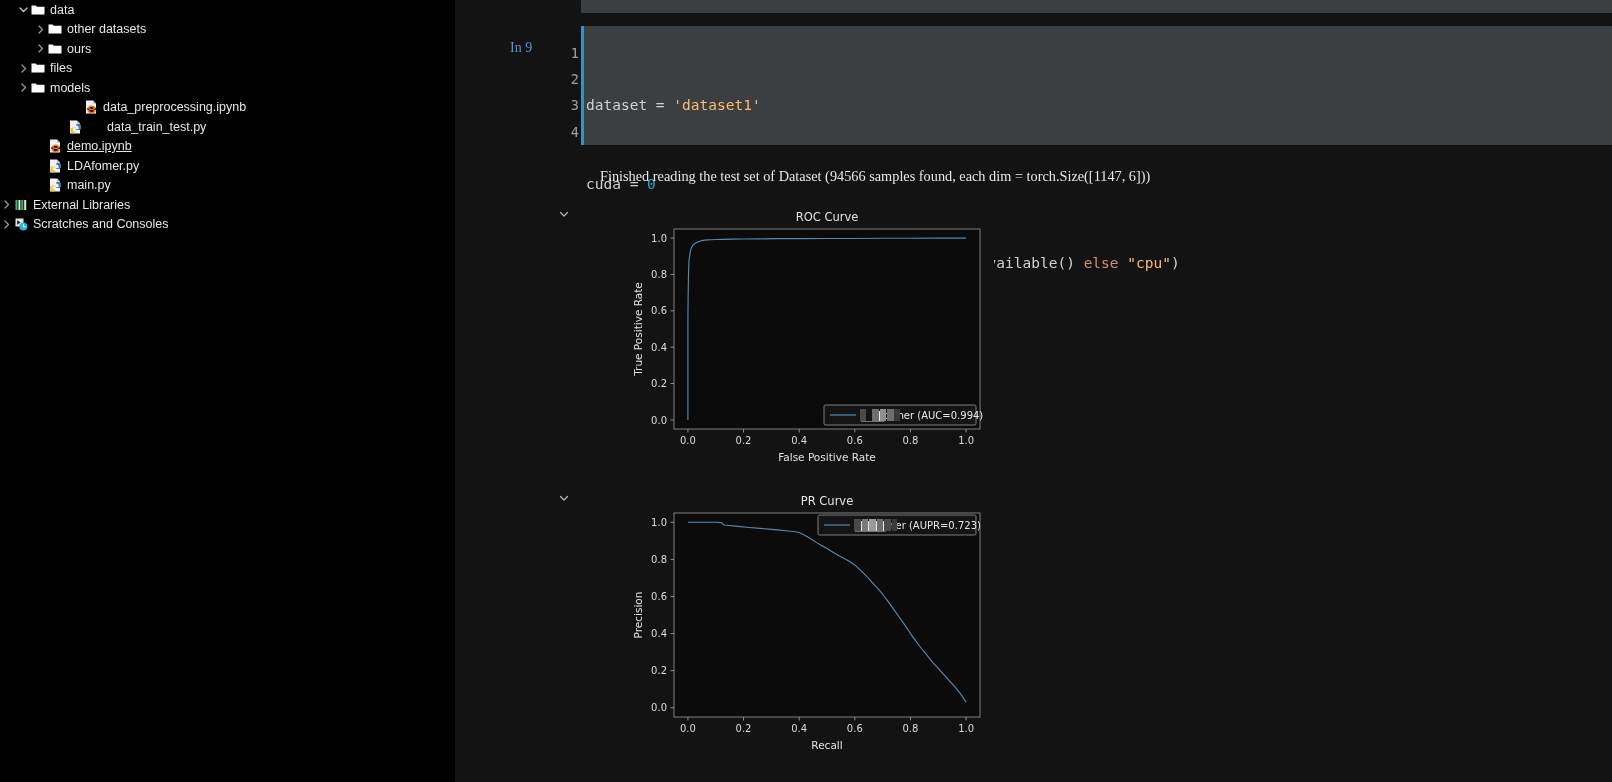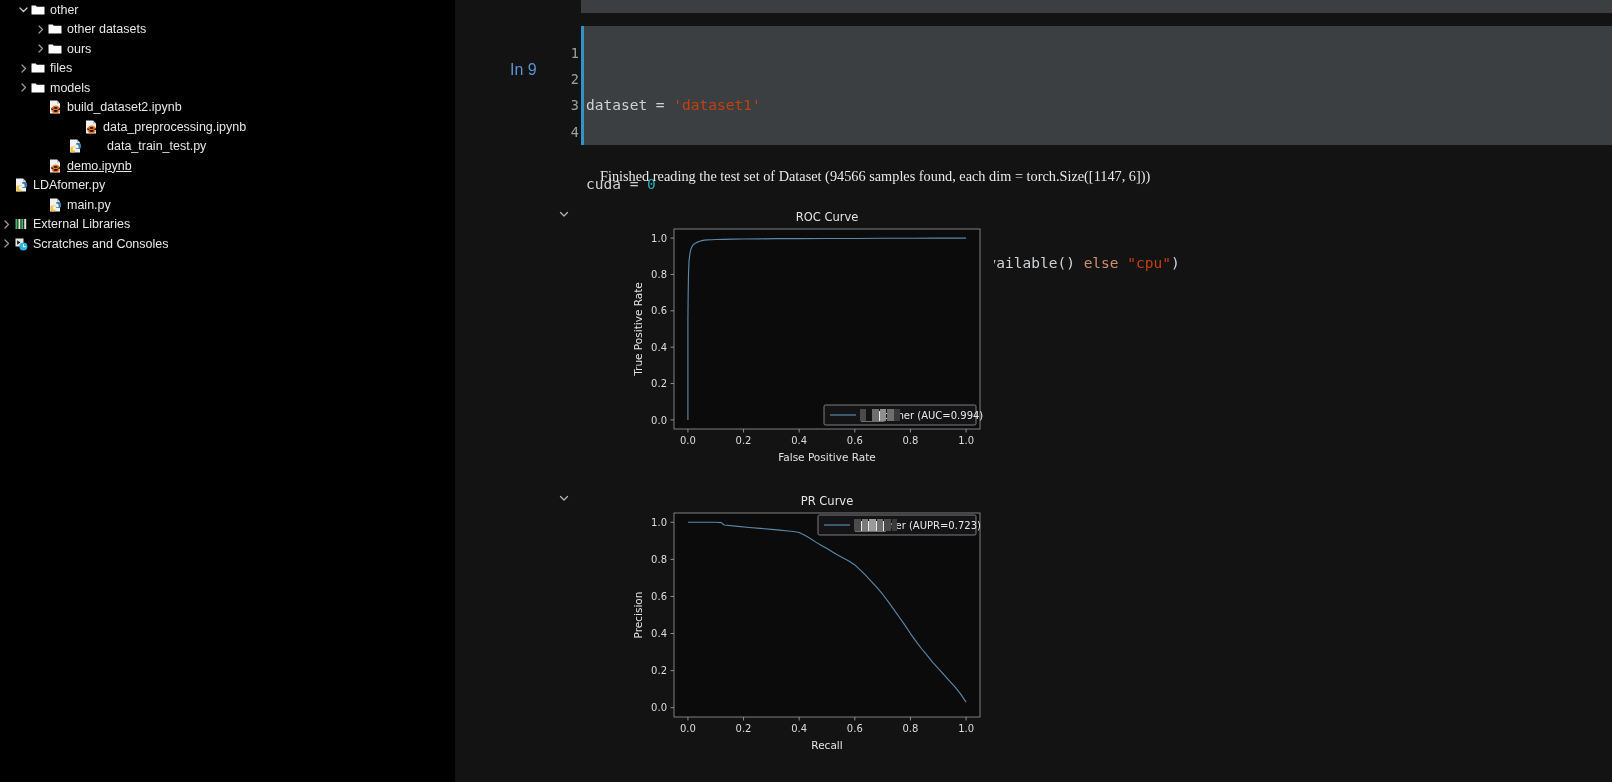--- a/index.html
+++ b/index.html
@@ -65,46 +65,45 @@
     position:absolute; left:126px; top:26px;
     width: 1031px; height: 119px;
     background: #3c3f41;
   }
   .code-cell-bar {
     position:absolute; left:0px; top:0px; width:3px; height:119px;
     background:#3592c4;
   }
   .in-label {
     position:absolute; left:55px; top:40px;
-    font-family: Liberation Sans, sans-serif;
-    font-size: 16px;
+    font-family: Liberation Serif, serif;
+    font-size: 14px;
     color: #5a93d4;
     letter-spacing: 0px;
-    margin-top: 21px;
   }
   .gutter {
     position:absolute; left:106px; top:40px;
     width:18px;
     font-family: "DejaVu Sans Mono", monospace;
     font-size: 13.5px;
     color: #a0a0a0;
     text-align: right;
     line-height: 26.2px;
   }
   .gutter div { height: 26.2px; }
   .code-lines {
     position:absolute; left:131px; top:40px;
     font-family: "DejaVu Sans Mono", monospace;
     font-size: 14.5px;
     line-height: 26.2px;
     color: #cfd2d4;
     white-space: pre;
   }
   .code-lines .line { height: 26.2px; }
-  .tok-str { color: #c2410c; }
+  .tok-str { color: #fdba74; }
   .tok-num { color: #2aacb8; }
   .tok-kw  { color: #cf8e6d; }
   .tok-fn  { color: #e8bf6a; }
   .tok-plain { color: #cfd2d4; }
   .hl-purple { background: #6b2e6b; }
   .hl-green  { background: #1d6321; }
 
   .out-text {
     position:absolute; left:145px; top:168px;
     font-family: Liberation Serif, serif;
@@ -135,21 +134,21 @@
     <div id="tree-host">
         <div class="tree-row" style="padding-left: 17px;">
           <span class="arrow">
             <svg width="13" height="13" viewBox="0 0 13 13">
               <path d="M3 5 L6.5 8.5 L10 5" fill="none" stroke="#c8c8c8" stroke-width="1.25" stroke-linecap="round" stroke-linejoin="round"></path>
             </svg>
           </span>
           <span class="ico"><svg width="16" height="16" viewBox="0 0 16 16">
               <path d="M1.5 3.5 h4.2 l1.1 1.3 h7.7 v7.7 h-13 z" fill="#ffffff"></path>
             </svg></span>
-          <span class="label">other</span>
+          <span class="label">data</span>
         </div>
         <div class="tree-row" style="padding-left: 34px;">
           <span class="arrow">
             <svg width="13" height="13" viewBox="0 0 13 13">
               <path d="M5 3 L8.5 6.5 L5 10" fill="none" stroke="#9a9a9a" stroke-width="1.25" stroke-linecap="round" stroke-linejoin="round"></path>
             </svg>
           </span>
           <span class="ico"><svg width="16" height="16" viewBox="0 0 16 16">
               <path d="M1.5 3.5 h4.2 l1.1 1.3 h7.7 v7.7 h-13 z" fill="#ffffff"></path>
             </svg></span>
@@ -181,70 +180,57 @@
           <span class="arrow">
             <svg width="13" height="13" viewBox="0 0 13 13">
               <path d="M5 3 L8.5 6.5 L5 10" fill="none" stroke="#9a9a9a" stroke-width="1.25" stroke-linecap="round" stroke-linejoin="round"></path>
             </svg>
           </span>
           <span class="ico"><svg width="16" height="16" viewBox="0 0 16 16">
               <path d="M1.5 3.5 h4.2 l1.1 1.3 h7.7 v7.7 h-13 z" fill="#ffffff"></path>
             </svg></span>
           <span class="label">models</span>
         </div>
-        <div class="tree-row" style="padding-left: 34px;">
+        <div class="tree-row" style="padding-left: 34px; margin-left: 36px;">
           <span class="arrow"><span style="display:inline-block;width:13px;height:13px"></span></span>
           <span class="ico"><svg width="16" height="16" viewBox="0 0 16 16">
               <path d="M3 1.5 h7 l3 3 v10 h-10 z" fill="#f2f2f2"></path>
               <path d="M10 1.5 l3 3 h-3 z" fill="#b8b8b8"></path>
               <circle cx="8.6" cy="10.4" r="4.0" fill="#f37726"></circle>
               <circle cx="8.6" cy="10.4" r="2.5" fill="#131314"></circle>
               <rect x="4.4" y="9.0" width="8.4" height="2.0" fill="#131314"></rect>
               <path d="M4.9 8.2 a4.1 4.1 0 0 0 7.4 0" fill="none" stroke="#f37726" stroke-width="1.15"></path>
               <path d="M4.9 12.6 a4.1 4.1 0 0 1 7.4 0" fill="none" stroke="#f37726" stroke-width="1.15"></path>
             </svg></span>
-          <span class="label">build_dataset2.ipynb</span>
-        </div>
-        <div class="tree-row" style="padding-left: 34px; margin-left: 36px;">
+          <span class="label">data_preprocessing.ipynb</span>
+        </div>
+        <div class="tree-row" style="padding-left: 34px; gap: 20px;">
+          <span class="arrow"><span style="display:inline-block;width:13px;height:13px"></span></span>
+          <span class="ico"><svg width="16" height="16" viewBox="0 0 16 16">
+              <path d="M3 1.5 h7 l3 3 v10 h-10 z" fill="#f2f2f2"></path>
+              <path d="M10 1.5 l3 3 h-3 z" fill="#b8b8b8"></path>
+              <path d="M9.0 6.6 c2.0 0 2.6 0.8 2.6 2.2 v1.4 h-2.7 v0.7 h3.6 c0.9 0 1.6 -0.8 1.6 -2.1 v-1.9 c0 -1.2 -0.9 -2.0 -2.1 -2.0 h-1.5 c-1.0 0 -1.5 0.5 -1.5 1.2 z" fill="#3c78aa"></path>
+              <path d="M8.4 14.0 c-2.0 0 -2.6 -0.8 -2.6 -2.2 v-1.4 h2.7 v-0.7 h-3.6 c-0.9 0 -1.6 0.8 -1.6 2.1 v1.9 c0 1.2 0.9 2.0 2.1 2.0 h1.5 c1.0 0 1.5 -0.5 1.5 -1.2 z" fill="#f2c53d" transform="translate(0,-1.2)"></path>
+            </svg></span>
+          <span class="label">data_train_test.py</span>
+        </div>
+        <div class="tree-row" style="padding-left: 34px; text-decoration: underline;">
           <span class="arrow"><span style="display:inline-block;width:13px;height:13px"></span></span>
           <span class="ico"><svg width="16" height="16" viewBox="0 0 16 16">
               <path d="M3 1.5 h7 l3 3 v10 h-10 z" fill="#f2f2f2"></path>
               <path d="M10 1.5 l3 3 h-3 z" fill="#b8b8b8"></path>
               <circle cx="8.6" cy="10.4" r="4.0" fill="#f37726"></circle>
               <circle cx="8.6" cy="10.4" r="2.5" fill="#131314"></circle>
               <rect x="4.4" y="9.0" width="8.4" height="2.0" fill="#131314"></rect>
               <path d="M4.9 8.2 a4.1 4.1 0 0 0 7.4 0" fill="none" stroke="#f37726" stroke-width="1.15"></path>
               <path d="M4.9 12.6 a4.1 4.1 0 0 1 7.4 0" fill="none" stroke="#f37726" stroke-width="1.15"></path>
             </svg></span>
-          <span class="label">data_preprocessing.ipynb</span>
-        </div>
-        <div class="tree-row" style="padding-left: 34px; gap: 20px;">
-          <span class="arrow"><span style="display:inline-block;width:13px;height:13px"></span></span>
-          <span class="ico"><svg width="16" height="16" viewBox="0 0 16 16">
-              <path d="M3 1.5 h7 l3 3 v10 h-10 z" fill="#f2f2f2"></path>
-              <path d="M10 1.5 l3 3 h-3 z" fill="#b8b8b8"></path>
-              <path d="M9.0 6.6 c2.0 0 2.6 0.8 2.6 2.2 v1.4 h-2.7 v0.7 h3.6 c0.9 0 1.6 -0.8 1.6 -2.1 v-1.9 c0 -1.2 -0.9 -2.0 -2.1 -2.0 h-1.5 c-1.0 0 -1.5 0.5 -1.5 1.2 z" fill="#3c78aa"></path>
-              <path d="M8.4 14.0 c-2.0 0 -2.6 -0.8 -2.6 -2.2 v-1.4 h2.7 v-0.7 h-3.6 c-0.9 0 -1.6 0.8 -1.6 2.1 v1.9 c0 1.2 0.9 2.0 2.1 2.0 h1.5 c1.0 0 1.5 -0.5 1.5 -1.2 z" fill="#f2c53d" transform="translate(0,-1.2)"></path>
-            </svg></span>
-          <span class="label">data_train_test.py</span>
-        </div>
-        <div class="tree-row" style="padding-left: 34px; text-decoration: underline;">
-          <span class="arrow"><span style="display:inline-block;width:13px;height:13px"></span></span>
-          <span class="ico"><svg width="16" height="16" viewBox="0 0 16 16">
-              <path d="M3 1.5 h7 l3 3 v10 h-10 z" fill="#f2f2f2"></path>
-              <path d="M10 1.5 l3 3 h-3 z" fill="#b8b8b8"></path>
-              <circle cx="8.6" cy="10.4" r="4.0" fill="#f37726"></circle>
-              <circle cx="8.6" cy="10.4" r="2.5" fill="#131314"></circle>
-              <rect x="4.4" y="9.0" width="8.4" height="2.0" fill="#131314"></rect>
-              <path d="M4.9 8.2 a4.1 4.1 0 0 0 7.4 0" fill="none" stroke="#f37726" stroke-width="1.15"></path>
-              <path d="M4.9 12.6 a4.1 4.1 0 0 1 7.4 0" fill="none" stroke="#f37726" stroke-width="1.15"></path>
-            </svg></span>
           <span class="label">demo.ipynb</span>
         </div>
-        <div class="tree-row" style="">
+        <div class="tree-row" style="padding-left: 34px;">
           <span class="arrow"><span style="display:inline-block;width:13px;height:13px"></span></span>
           <span class="ico"><svg width="16" height="16" viewBox="0 0 16 16">
               <path d="M3 1.5 h7 l3 3 v10 h-10 z" fill="#f2f2f2"></path>
               <path d="M10 1.5 l3 3 h-3 z" fill="#b8b8b8"></path>
               <path d="M9.0 6.6 c2.0 0 2.6 0.8 2.6 2.2 v1.4 h-2.7 v0.7 h3.6 c0.9 0 1.6 -0.8 1.6 -2.1 v-1.9 c0 -1.2 -0.9 -2.0 -2.1 -2.0 h-1.5 c-1.0 0 -1.5 0.5 -1.5 1.2 z" fill="#3c78aa"></path>
               <path d="M8.4 14.0 c-2.0 0 -2.6 -0.8 -2.6 -2.2 v-1.4 h2.7 v-0.7 h-3.6 c-0.9 0 -1.6 0.8 -1.6 2.1 v1.9 c0 1.2 0.9 2.0 2.1 2.0 h1.5 c1.0 0 1.5 -0.5 1.5 -1.2 z" fill="#f2c53d" transform="translate(0,-1.2)"></path>
             </svg></span>
           <span class="label">LDAfomer.py</span>
         </div>
         <div class="tree-row" style="padding-left: 34px;">

